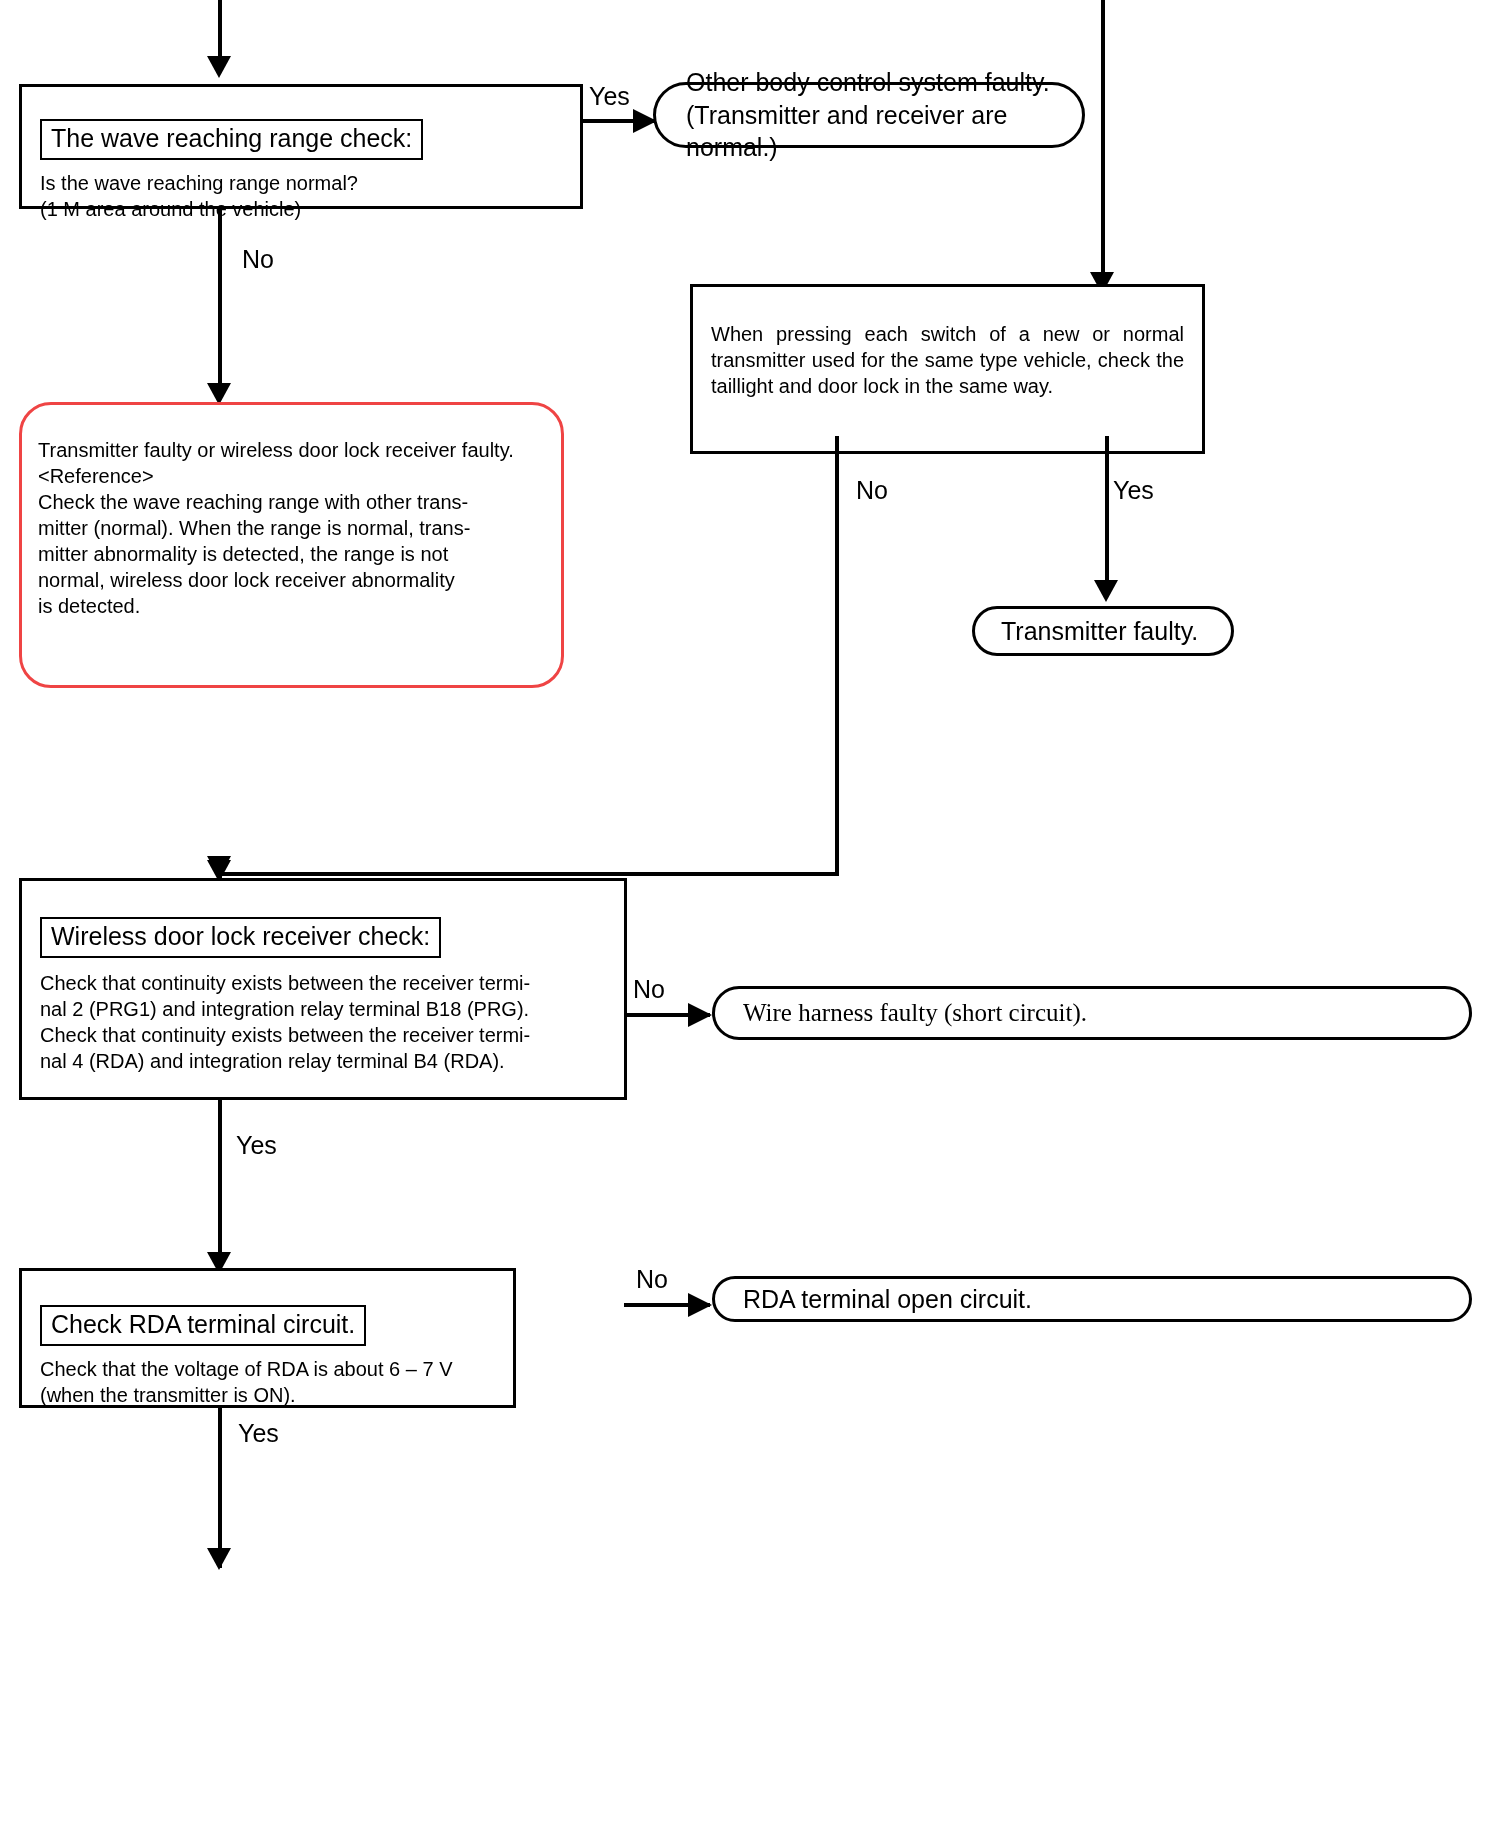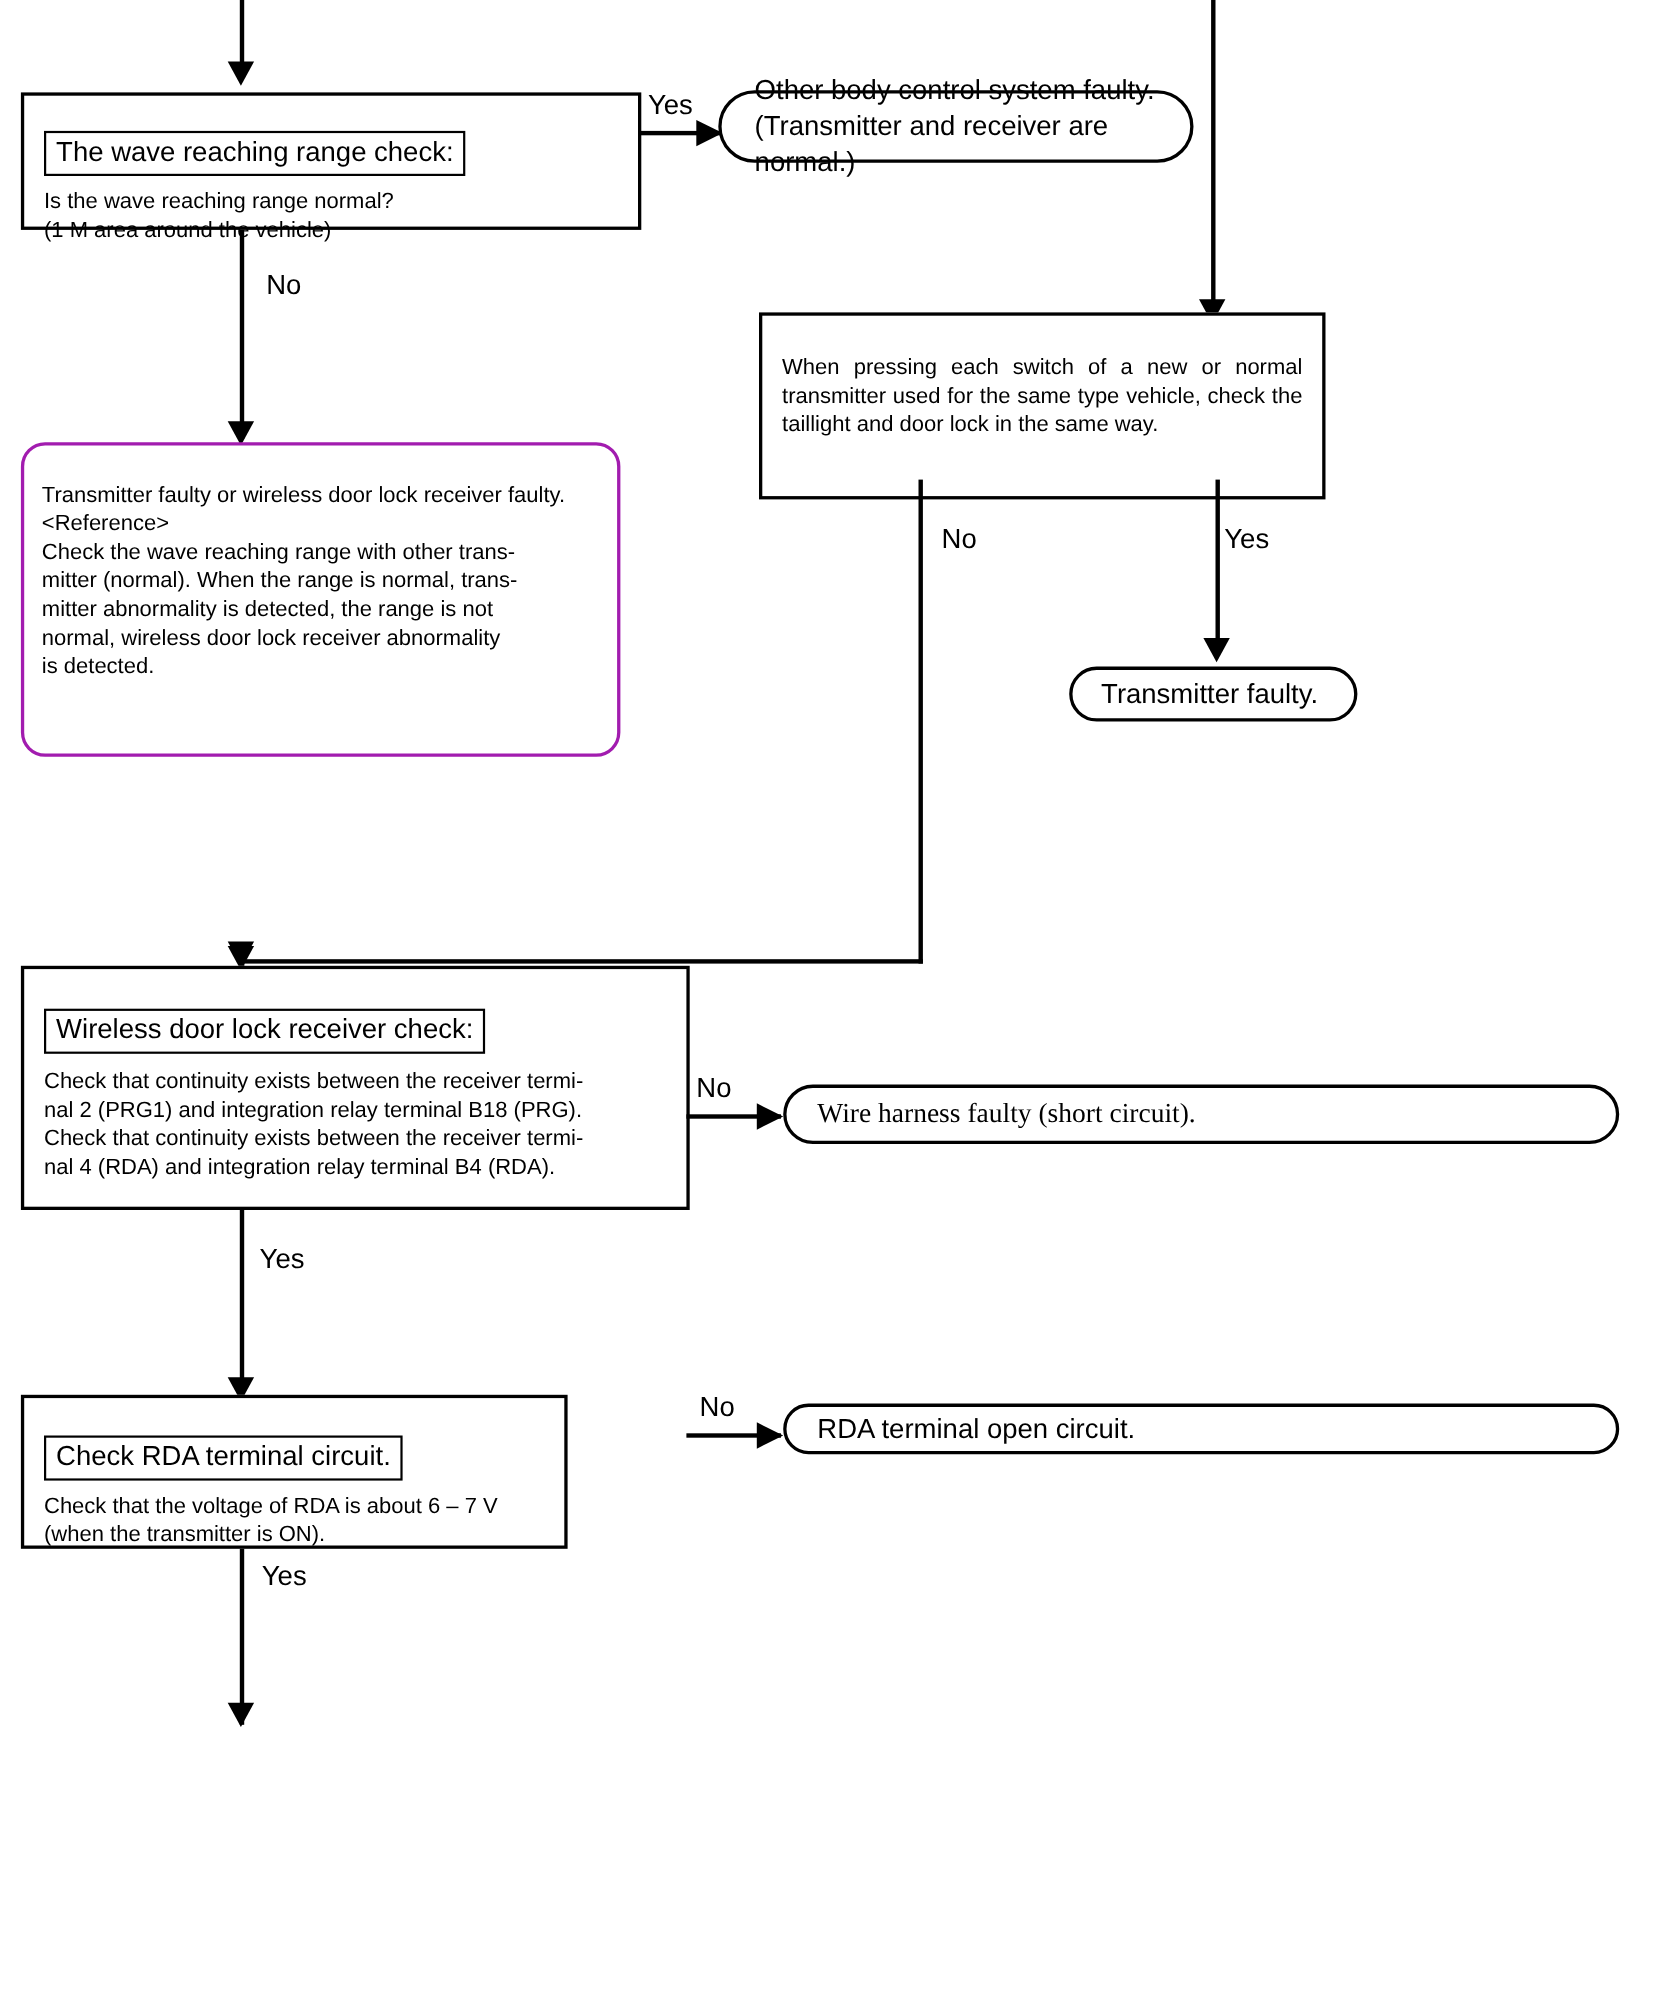--- a/index.html
+++ b/index.html
@@ -23,22 +23,22 @@
     color: #000;
   }
   .rect {
     border: 3px solid #000;
   }
   .pill {
     border: 3px solid #000;
     border-radius: 44px;
   }
   .roundrect {
-    border: 3px solid #a21caf;
-    border-radius: 22px;
+    border: 3px solid #ef4444;
+    border-radius: 32px;
   }
   .titlebox {
     display: inline-block;
     border: 2px solid #000;
     padding: 3px 9px 4px 9px;
     font-size: 25px;
     line-height: 1.18;
     white-space: nowrap;
   }
   .body-text {

